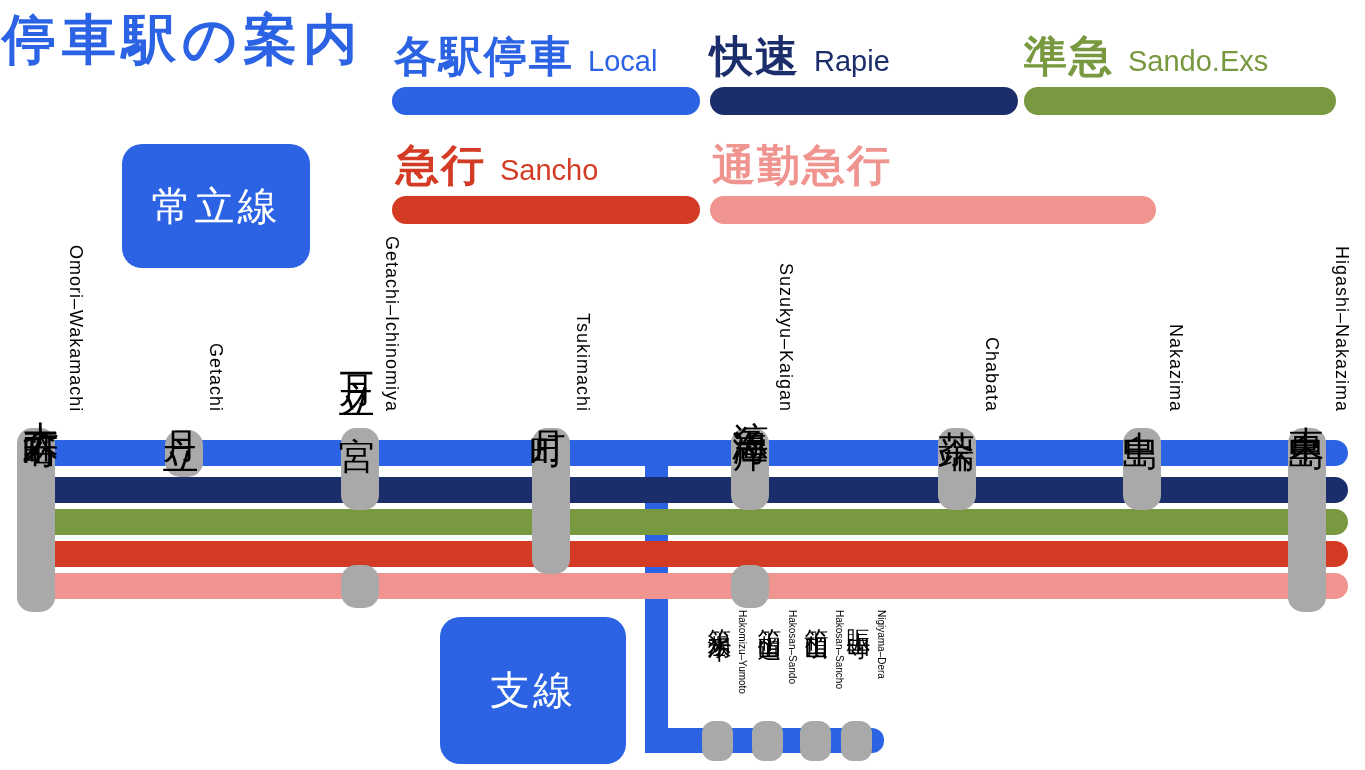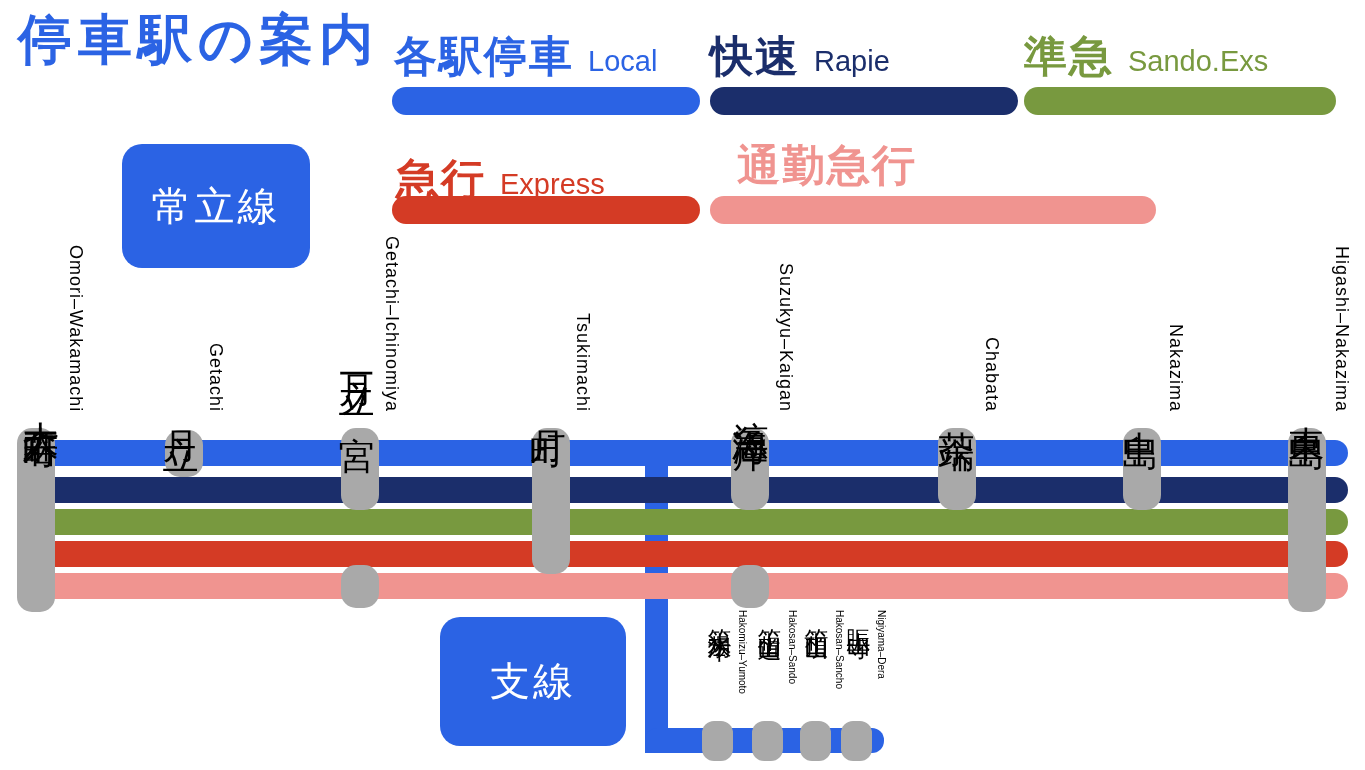--- a/index.html
+++ b/index.html
@@ -3,21 +3,21 @@
 <meta charset="utf-8">
 <style>
   :root{
     --blue:#2b63e4; --navy:#1b2e6b; --green:#78993f;
     --red:#d43b25; --pink:#f09490; --gray:#a9a9a9;
   }
   html,body{margin:0;padding:0;background:#fff;}
   body{font-family:"Liberation Sans", sans-serif;}
   .canvas{position:relative;width:1365px;height:770px;background:#ffffff;overflow:hidden;}
 
-  .title{position:absolute;left:18px;top:4px;margin:0;font-size:54px;font-weight:600;
+  .title{position:absolute;left:2px;top:4px;margin:0;font-size:54px;font-weight:600;
          letter-spacing:6px;color:var(--blue);white-space:nowrap;}
 
   .legend{position:absolute;display:flex;align-items:baseline;gap:14px;white-space:nowrap;}
   .lg-kanji{font-size:43px;font-weight:600;letter-spacing:2px;}
   .lg-latin{font-size:29px;font-weight:500;}
 
   .bar{position:absolute;height:28px;border-radius:14px;}
 
   .badge{position:absolute;border-radius:20px;display:flex;align-items:center;justify-content:center;
          color:#fff;font-size:40px;font-weight:500;letter-spacing:3px;background:var(--blue);}
@@ -61,34 +61,34 @@
     <span class="lg-latin c-blue">Local</span>
   </div>
   <div class="legend" style="left:1024px;top:28px;">
     <span class="lg-kanji c-green">準急</span>
     <span class="lg-latin c-green">Sando.Exs</span>
   </div>
   <div class="bar bg-blue" style="left:392px;top:87px;width:308px;"></div>
   <div class="bar bg-navy" style="left:710px;top:87px;width:308px;"></div>
   <div class="bar bg-green" style="left:1024px;top:87px;width:312px;"></div>
 
-  <div class="legend" style="left:396px;top:151px;">
+  <div class="legend" style="left:396px;top:137px;">
     <span class="lg-kanji c-red">急行</span>
-    <span class="lg-latin c-red">Express</span>
+    <span class="lg-latin c-red">Sancho</span>
   </div>
-  <div class="legend" style="left:737px;top:137px;">
+  <div class="legend" style="left:712px;top:137px;">
     <span class="lg-kanji c-pink">通勤急行</span>
   </div>
   <div class="bar bg-red" style="left:392px;top:196px;width:308px;"></div>
   <div class="bar bg-pink" style="left:710px;top:196px;width:446px;"></div>
 
   <div class="badge" style="left:122px;top:144px;width:188px;height:124px;">
     <span>常立線</span>
   </div>
-  <div class="badge" style="left:440px;top:617px;width:186px;height:129px;">
+  <div class="badge" style="left:440px;top:617px;width:186px;height:147px;">
     <span>支線</span>
   </div>
 
   <div class="branch-v"></div>
 
   <div class="line bg-blue" style="top:440px;"></div>
   <div class="line bg-navy" style="top:477px;"></div>
   <div class="line bg-green" style="top:509px;"></div>
   <div class="line bg-red" style="top:541px;"></div>
   <div class="line bg-pink" style="top:573px;"></div>

